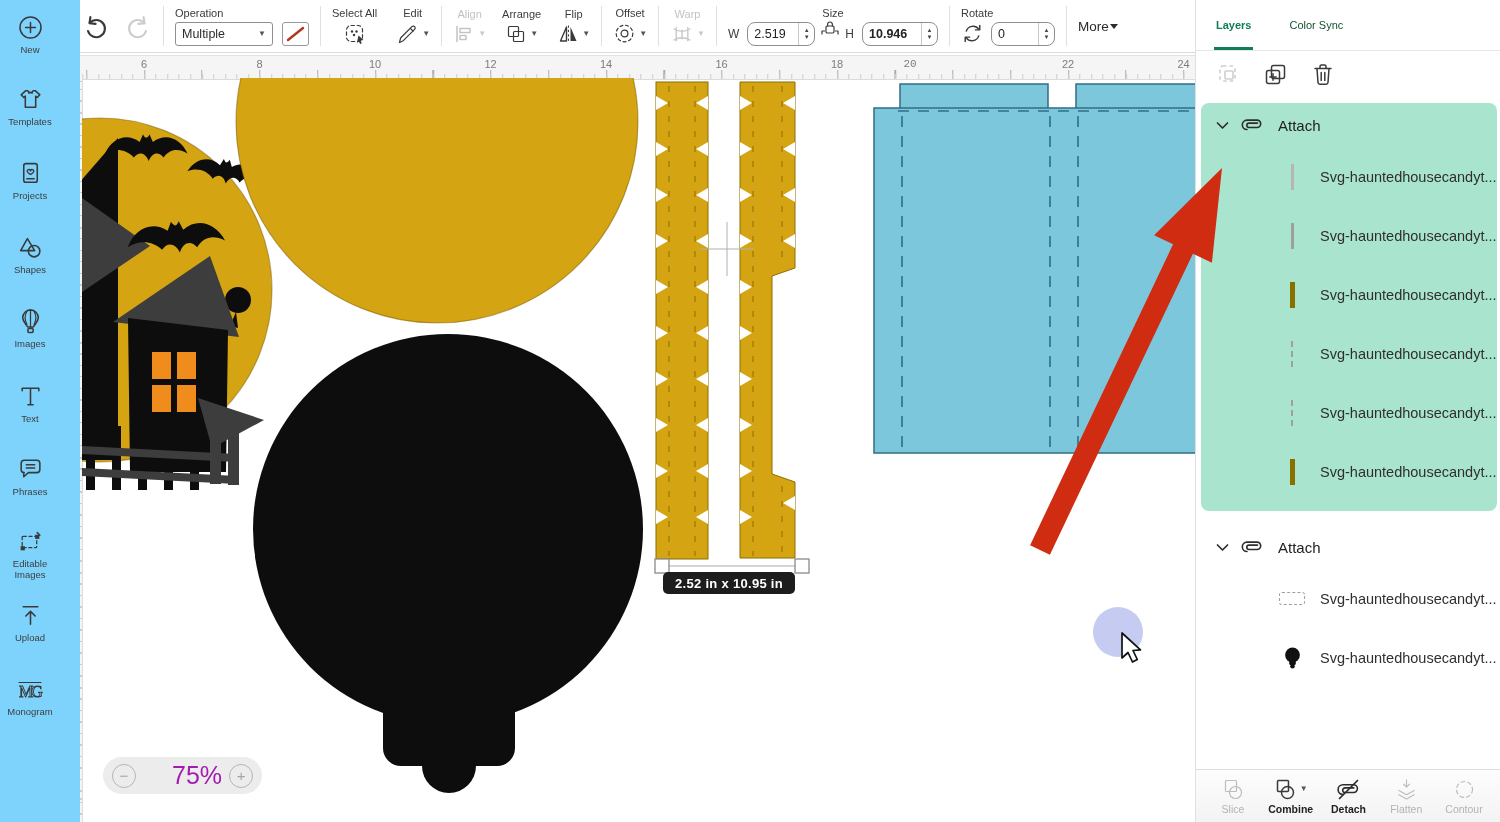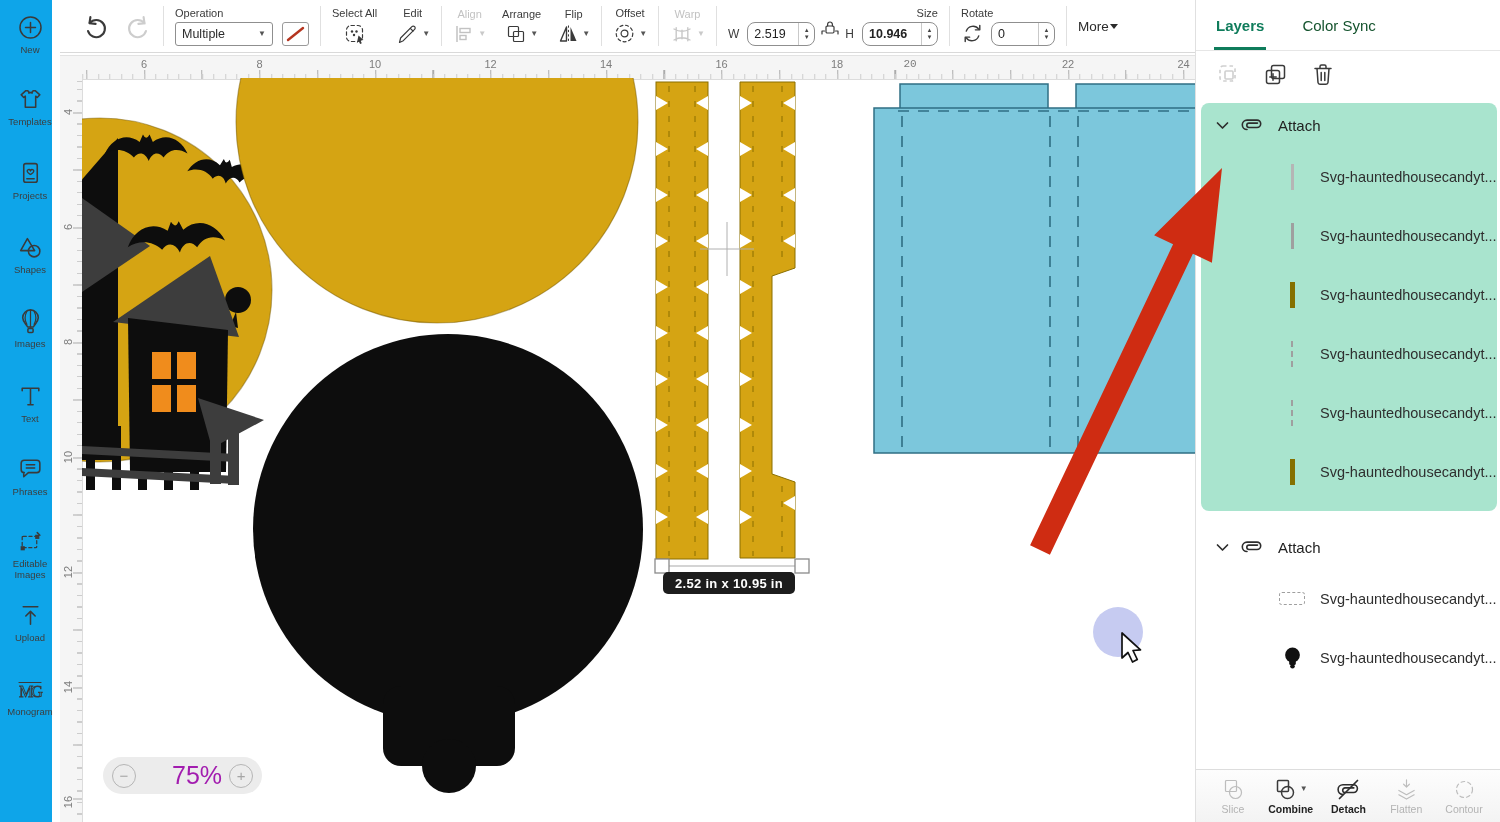--- a/index.html
+++ b/index.html
@@ -2,21 +2,21 @@
 <html style="--gold: #d5a413; --gold-stroke: #8a6f00; --ink: #0d0d0d; --dark-gray: #3d3d3d; --orange: #f08c1c; --blue: #7cc7dc; --blue-stroke: #2f6f84; --mint: #a9e4ce; --green: #0f7c5b; --arrow-red: #cf2c12; --cursor-halo: #c6cbf1;"><head>
 <meta charset="utf-8">
 <style>
   html,body{margin:0;padding:0;background:#e8e8e8;}
   .app{position:relative;width:1500px;height:822px;overflow:hidden;background:#fff;
        font-family:"Liberation Sans",sans-serif;color:#2b2b2b;}
   svg{display:block}
   .stroke{fill:none;stroke:#3a3a3a;stroke-width:1.5;stroke-linecap:round;stroke-linejoin:round}
   .stroke.thin{stroke-width:1.2}
   
-  .sidebar{position:absolute;left:0;top:0;width:52px;height:822px;background:#0ea5e9;z-index:5;}
+  .sidebar{position:absolute;left:0;top:0;width:80px;height:822px;background:#7dd3fc;z-index:5;}
   .side-item{position:absolute;left:0;width:60px;display:flex;flex-direction:column;align-items:center;cursor:pointer;}
   .side-item .lbl{font-size:9.5px;color:#3d3d3d;margin-top:3px;text-align:center;line-height:11px;width:56px;}
   
   .toolbar{position:absolute;left:60px;top:0;width:1135px;height:52px;background:#fff;
            border-bottom:1px solid #d9d9d9;display:flex;align-items:center;z-index:4;}
   .tdiv{width:1px;height:40px;background:#e0e0e0;margin:0 11px;flex:none}
   .tgroup{display:flex;flex-direction:column;align-items:center;gap:3px;flex:none}
   .tgroup .tlabel{font-size:11px;color:#3b3b3b;line-height:12px;white-space:nowrap}
   .tgroup.disabled .tlabel{color:#c2c2c2}
   .iconrow{display:flex;align-items:center;gap:3px}
@@ -56,21 +56,21 @@
   .size-tip{position:absolute;left:603px;top:520px;width:132px;height:22px;background:#1d1d1d;border-radius:5px;
             color:#fff;font-size:13px;font-weight:bold;display:flex;align-items:center;justify-content:center;letter-spacing:.3px;z-index:6}
   .zoom-pill{position:absolute;left:43px;top:705px;height:37px;padding:0 9px;border-radius:19px;background:#ececec;
              display:flex;align-items:center;gap:7px;color:#9b9b9b;z-index:6}
   .zoom-pill .zbtn{width:22px;height:22px;border:1.6px solid #b5b5b5;border-radius:50%;display:flex;align-items:center;
                    justify-content:center;font-size:15px;color:#a5a5a5;cursor:pointer;line-height:1}
   .zoom-pill .zval{font-size:25px;color:#a21caf;margin-left:29px;}
   
   .panel{position:absolute;left:1195px;top:0;width:305px;height:822px;background:#fff;border-left:1px solid #e0e0e0;z-index:10}
   .tabs{height:50px;display:flex;align-items:center;gap:38px;padding-left:20px;border-bottom:1px solid #e6e6e6}
-  .tab{font-size:15px;cursor:pointer;position:relative;height:100%;display:flex;align-items:center}
+  .tab{font-size:11px;cursor:pointer;position:relative;height:100%;display:flex;align-items:center}
   .tab.active{color:var(--green);font-weight:bold}
   .tab.active:after{content:"";position:absolute;left:-2px;right:-2px;bottom:0;height:3px;background:var(--green)}
   .tab.inactive{color:#14532d}
   .picon-row{height:46px;display:flex;align-items:center;gap:23px;padding-left:20px}
   .layer-group{margin:6px 4px 0 5px;border-radius:8px;}
   .layer-group.selected{background:var(--mint)}
   .group-head{height:44px;display:flex;align-items:center;padding-left:15px;gap:12px;cursor:pointer}
   .group-head .glabel{font-size:15px;color:#222;margin-left:2px}
   .layer-row{height:59px;display:flex;align-items:center;padding-left:78px;cursor:pointer}
   .thumb{width:26px;display:flex;justify-content:center;align-items:center;flex:none}
@@ -316,21 +316,21 @@
         <span>
             <svg width="24" height="22" viewBox="0 0 24 22">
               <path d="M4 6c5.5 3.2 10.5 3.2 16 0M4 17c5.5-3.2 10.5-3.2 16 0M6.2 4.8v13M12 7.3v8.4M17.8 4.8v13" fill="none" stroke="#c8c8c8" stroke-width="1.4" stroke-linecap="round"></path>
             </svg>
           </span>
         <span class="caret">▼</span>
       </div>
     </div>
     <div class="tdiv"></div>
 
-    <div class="tgroup" style="align-items:flex-end">
+    <div class="tgroup" style="align-items:center">
       <span class="tlabel">Size</span>
       <div class="iconrow" style="position:relative">
         <span class="wh-label" style="margin-left:0">W</span>
         <div class="stepper">
           <input value="2.519" style="">
           <span class="arrows">
               <span>▲</span>
               <span>▼</span>
             </span>
         </div>

